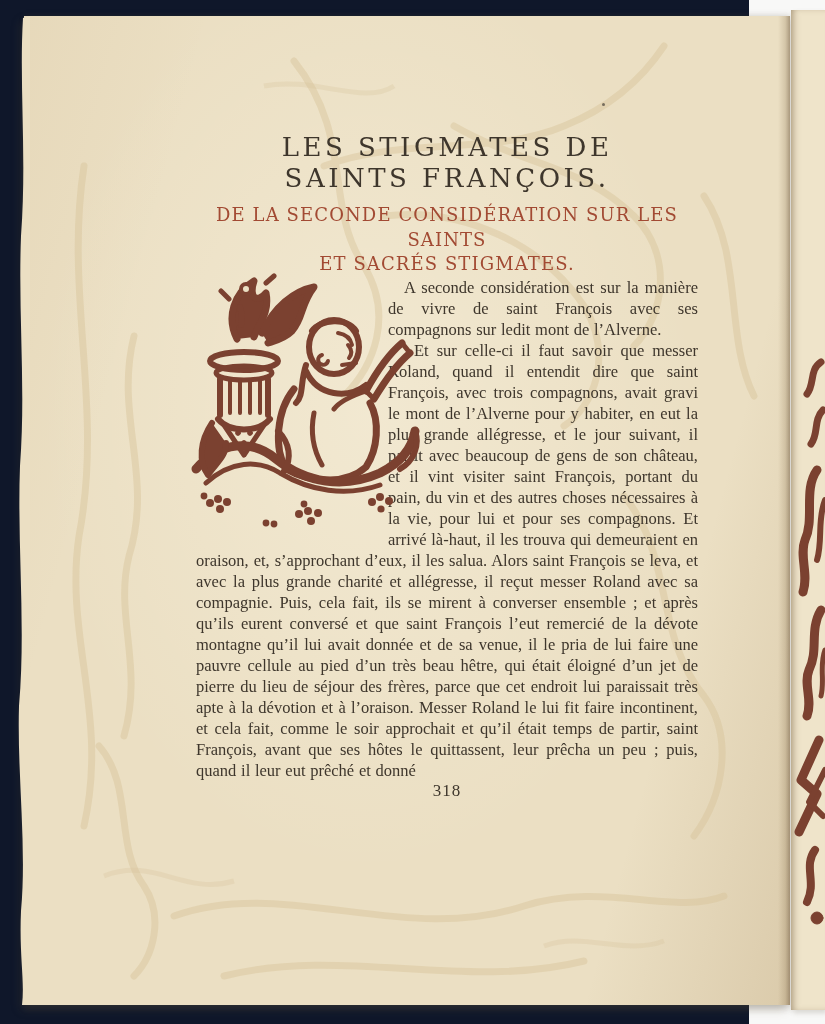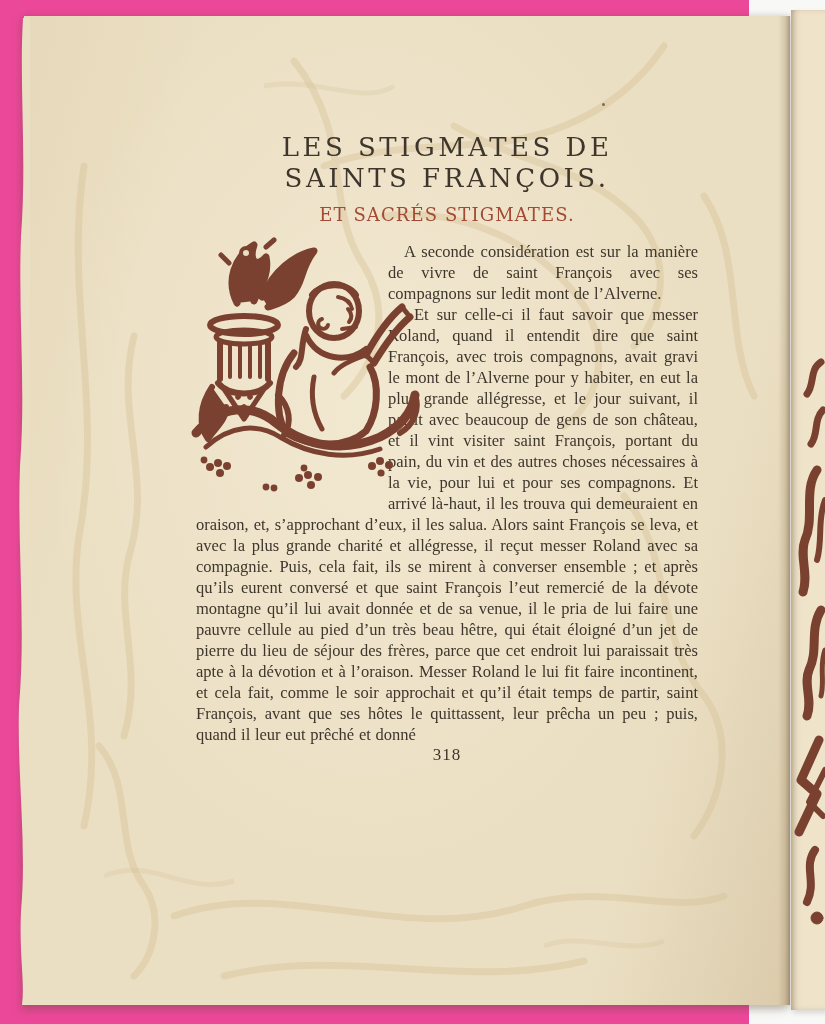--- a/index.html
+++ b/index.html
@@ -1,21 +1,21 @@
 <!DOCTYPE html>
 <html lang="fr" style="--paper: #ebdfc3; --paper_right: #efe4ca; --ink: #3e362c; --rubric: #a24a33; --woodcut: #7b4130; --ghost: #d8c49a;"><head>
 <meta charset="utf-8">
 <style>
   html,body{margin:0;padding:0;}
   body{
     width:825px;height:1024px;overflow:hidden;
     background:#f8f8f7;
     font-family:"Liberation Serif", serif;
   }
-  .scan{position:relative;width:749px;height:1024px;background:#ec4899;}
+  .scan{position:relative;width:749px;height:1024px;background:#0f172a;}
 
   
   .page{
     position:absolute;left:24px;top:16px;width:766px;height:989px;
     background:var(--paper,#ebdfc3);
     background-image:radial-gradient(ellipse at 45% 40%, rgba(255,250,235,.35) 0%, rgba(255,250,235,0) 55%),
                      linear-gradient(105deg, rgba(190,160,110,.10), rgba(190,160,110,0) 18%, rgba(190,160,110,0) 80%, rgba(160,130,85,.22));
     box-shadow:-4px 5px 9px rgba(90,80,60,.22), 0 -2px 5px rgba(90,80,60,.12), 0 4px 6px rgba(90,80,60,.18);
   }
   
@@ -47,21 +47,20 @@
     text-align:center;white-space:nowrap;
   }
   .subtitle{
     margin-top:9px;
     font-family:"DejaVu Serif", serif;
     font-size:18px;line-height:24.5px;letter-spacing:1.1px;
     color:var(--rubric,#a24a33);
     text-align:center;
   }
   .body{
-    margin-top:13px;
     font-size:16.5px;line-height:21px;
     text-align:justify;word-spacing:.6px;
   }
   .body p{margin:0;}
   .p1{text-indent:16px;}
   .p2{text-indent:26px;}
   .floatcut{
     float:left;width:204px;height:253px;margin:0 0 0 -12px;
     position:relative;
   }
@@ -107,20 +106,21 @@
     <div class="speck"></div>
 
     <div class="content">
 
       <div class="title">
         <div>LES STIGMATES DE</div>
         <div>SAINTS FRANÇOIS.</div>
       </div>
 
       <div class="subtitle">
+        <div>DE LA SECONDE CONSIDÉRATION SUR LES SAINTS</div>
         <div>ET SACRÉS STIGMATES.</div>
       </div>
 
       <div class="body">
 
         <div class="floatcut" title="woodcut of a praying monk beside a flaming column">
           <svg width="238" height="260" viewBox="0 0 238 260" style="color:var(--woodcut,#7b4130)">
             <g fill="none" stroke="currentColor" stroke-linecap="round" stroke-linejoin="round">
 
               <path d="M55 66 C44 44 52 20 72 8 C66 26 76 30 84 20 C88 40 76 52 72 64" stroke-width="7" fill="currentColor"></path>

